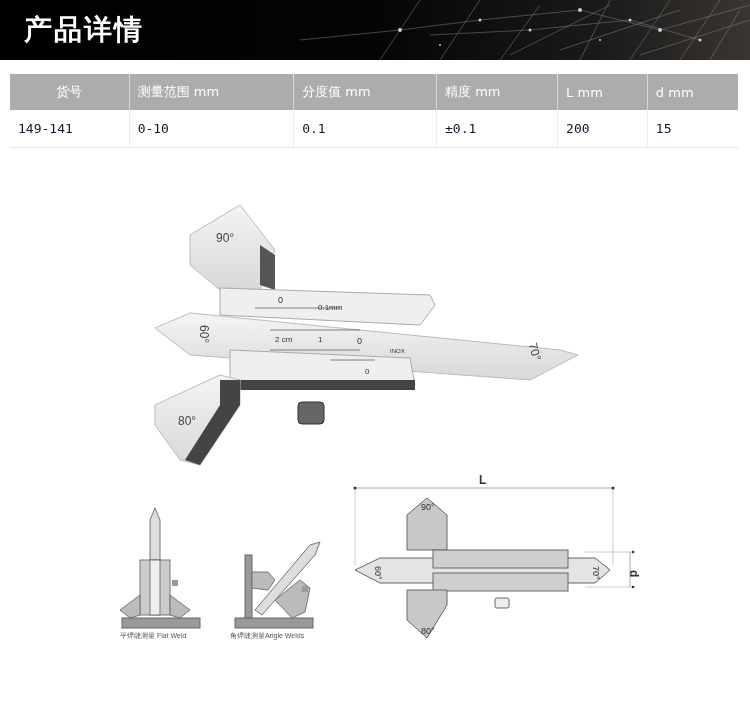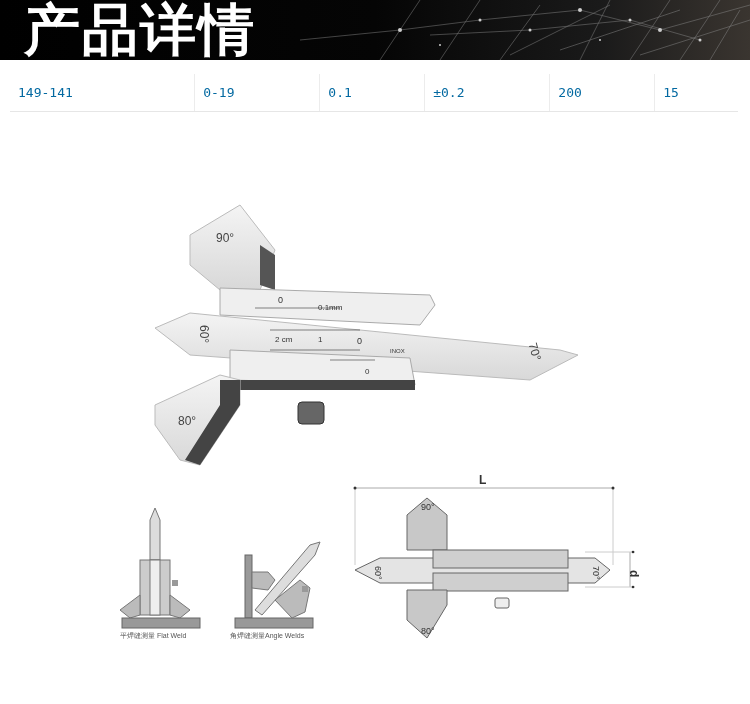--- a/index.html
+++ b/index.html
@@ -1,23 +1,23 @@
 <!DOCTYPE html>
 <html><head>
 <meta charset="utf-8">
 <style>
   html,body{margin:0;padding:0;background:#fff;}
   body{width:750px;height:704px;position:relative;overflow:hidden;font-family:"DejaVu Sans",sans-serif;}
   .banner{position:absolute;left:0;top:0;width:750px;height:60px;background:linear-gradient(90deg,#000 0%,#050505 50%,#1a1a1a 80%,#3a3530 100%);overflow:hidden;}
   .banner svg.net{position:absolute;left:280px;top:0;}
-  .banner-title{position:absolute;left:24px;top:4px;color:#fff;font-size:56px;font-weight:bold;letter-spacing:2px;line-height:52px;font-family:"DejaVu Sans",sans-serif;}
+  .banner-title{position:absolute;left:24px;top:4px;color:#fff;font-size:28px;font-weight:bold;letter-spacing:2px;line-height:52px;font-family:"DejaVu Sans",sans-serif;}
   table.spec{position:absolute;left:10px;top:74px;width:728px;border-collapse:collapse;font-size:13px;}
   table.spec th{background:#acacac;color:#fff;font-weight:normal;text-align:left;height:36px;padding:0 8px;border-right:1px solid #d8d8d8;}
   table.spec th:first-child{text-align:center;}
-  table.spec td{height:37px;padding:0 8px;color:#0369a1;border-right:1px solid #ececec;border-bottom:1px solid #e6e6e6;font-family:"DejaVu Sans Mono",monospace;font-size:13px;}
+  table.spec td{height:37px;padding:0 8px;color:#0f172a;border-right:1px solid #ececec;border-bottom:1px solid #e6e6e6;font-family:"DejaVu Sans Mono",monospace;font-size:13px;}
   table.spec th:last-child, table.spec td:last-child{border-right:none;}
   .photo{position:absolute;left:150px;top:180px;width:450px;height:300px;}
   .diag{position:absolute;}
   .lbl{font-family:"Liberation Sans",sans-serif;}
 </style>
 </head>
 <body>
 
 <div class="banner">
   <svg class="net" width="470" height="60" viewBox="0 0 470 60">
@@ -37,25 +37,33 @@
       <circle cx="420" cy="40" r="1.5"></circle>
         <circle cx="160" cy="45" r="1"></circle>
         <circle cx="320" cy="40" r="1"></circle>
     </g>
   </svg>
   <div class="banner-title">产品详情</div>
 </div>
 
 <table class="spec">
   <tbody>
+      <tr>
+    <th>货号</th>
+    <th>测量范围 mm</th>
+    <th>分度值 mm</th>
+    <th>精度 mm</th>
+    <th>L mm</th>
+    <th>d mm</th>
+  </tr>
   <tr>
     <td>149-141</td>
-    <td>0-19</td>
+    <td>0-10</td>
     <td>0.1</td>
-    <td>±0.2</td>
+    <td>±0.1</td>
     <td>200</td>
     <td>15</td>
   </tr>
 </tbody>
   </table>
 
 <svg class="photo" viewBox="0 0 450 300" width="450" height="300">
   <defs>
     <linearGradient id="steel" x1="0" y1="0" x2="0" y2="1">
       <stop offset="0" stop-color="#f4f4f4"></stop>

